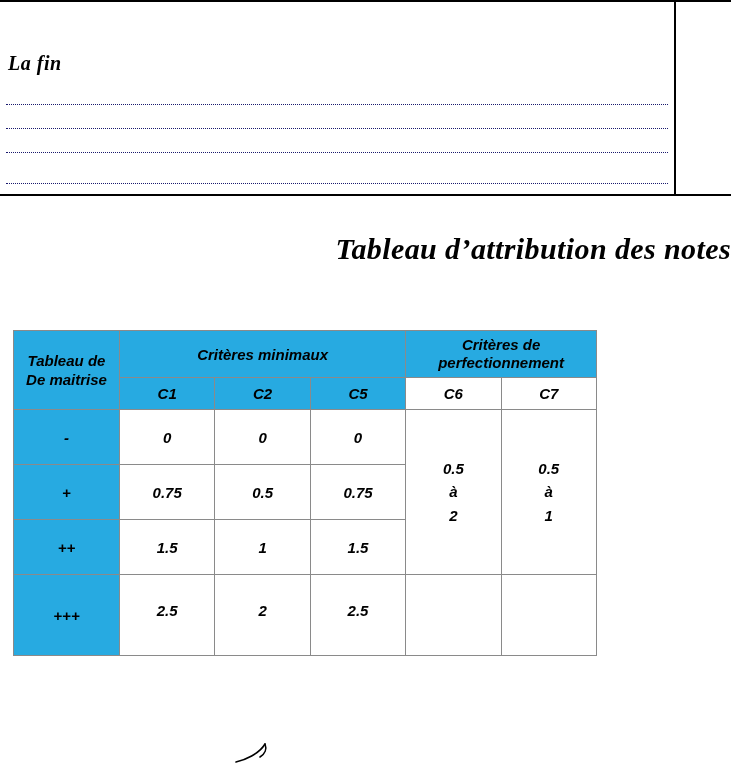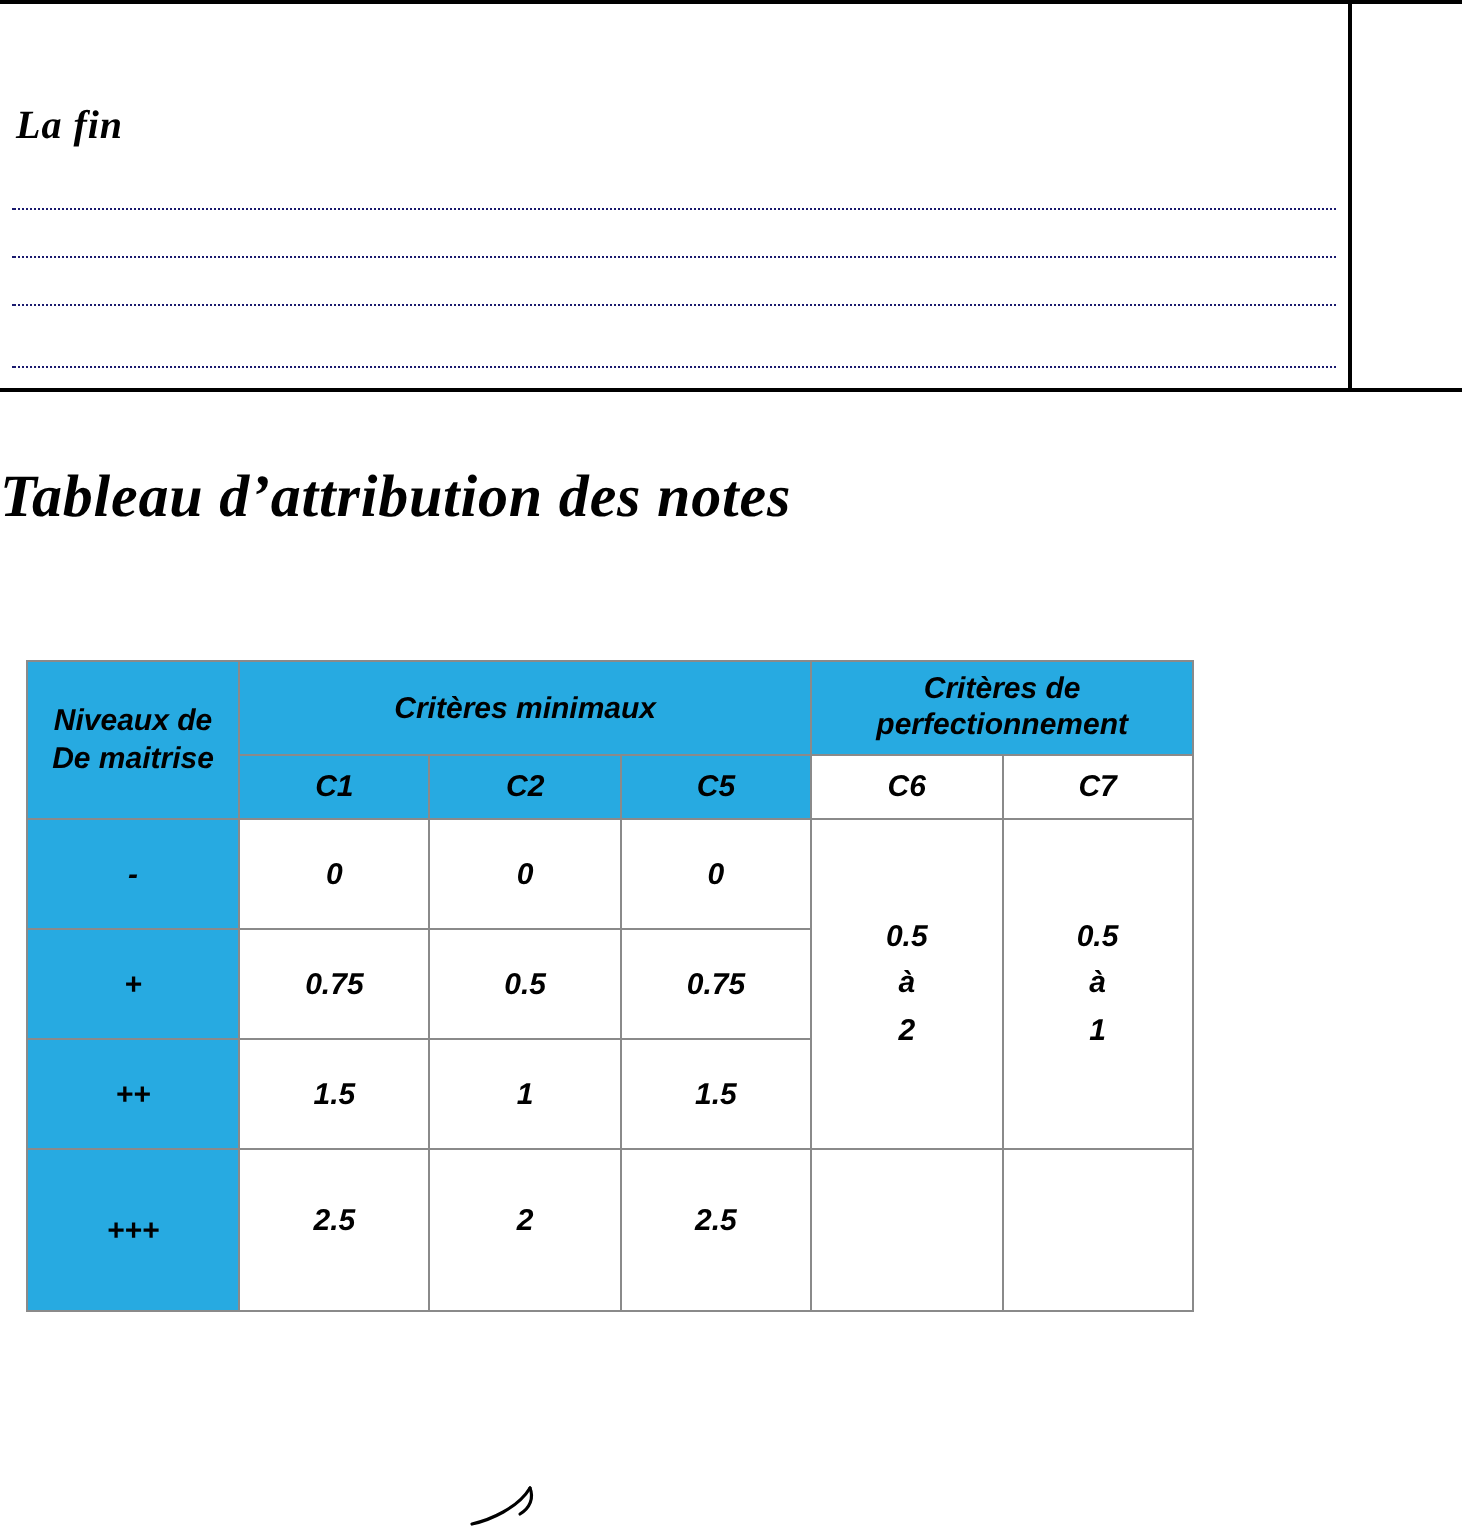--- a/index.html
+++ b/index.html
@@ -73,21 +73,21 @@
   .dotline.l2 { top: 128px; }
   .dotline.l3 { top: 152px; }
   .dotline.l4 { top: 183px; }
 
   
   .doc-title {
     position: absolute;
     left: 0;
     top: 232px;
     width: 731px;
-    text-align: left;
+    text-align: right;
     font-family: "Liberation Serif", serif;
     font-weight: bold;
     font-style: italic;
     font-size: 30px;
     letter-spacing: 0.4px;
   }
 
   
   .grade-table {
     position: absolute;
@@ -181,21 +181,21 @@
   <div class="dotline l4"></div>
   <div class="top-border-bottom"></div>
 </div>
 
 <div class="doc-title">Tableau d’attribution des notes</div>
 
 <table class="grade-table">
   <tbody>
     <tr>
       <td class="cyan lvl-head" rowspan="2">
-        <span>Niveaux de</span><br>
+        <span>Tableau de</span><br>
         <span>De maitrise</span>
       </td>
       <td class="cyan hdr-group" colspan="3">Critères minimaux</td>
       <td class="cyan hdr-group two-line" colspan="2">Critères de perfectionnement</td>
     </tr>
     <tr>
       <td class="cyan sub-head">C1</td>
       <td class="cyan sub-head">C2</td>
       <td class="cyan sub-head">C5</td>
       <td class="sub-head">C6</td>

